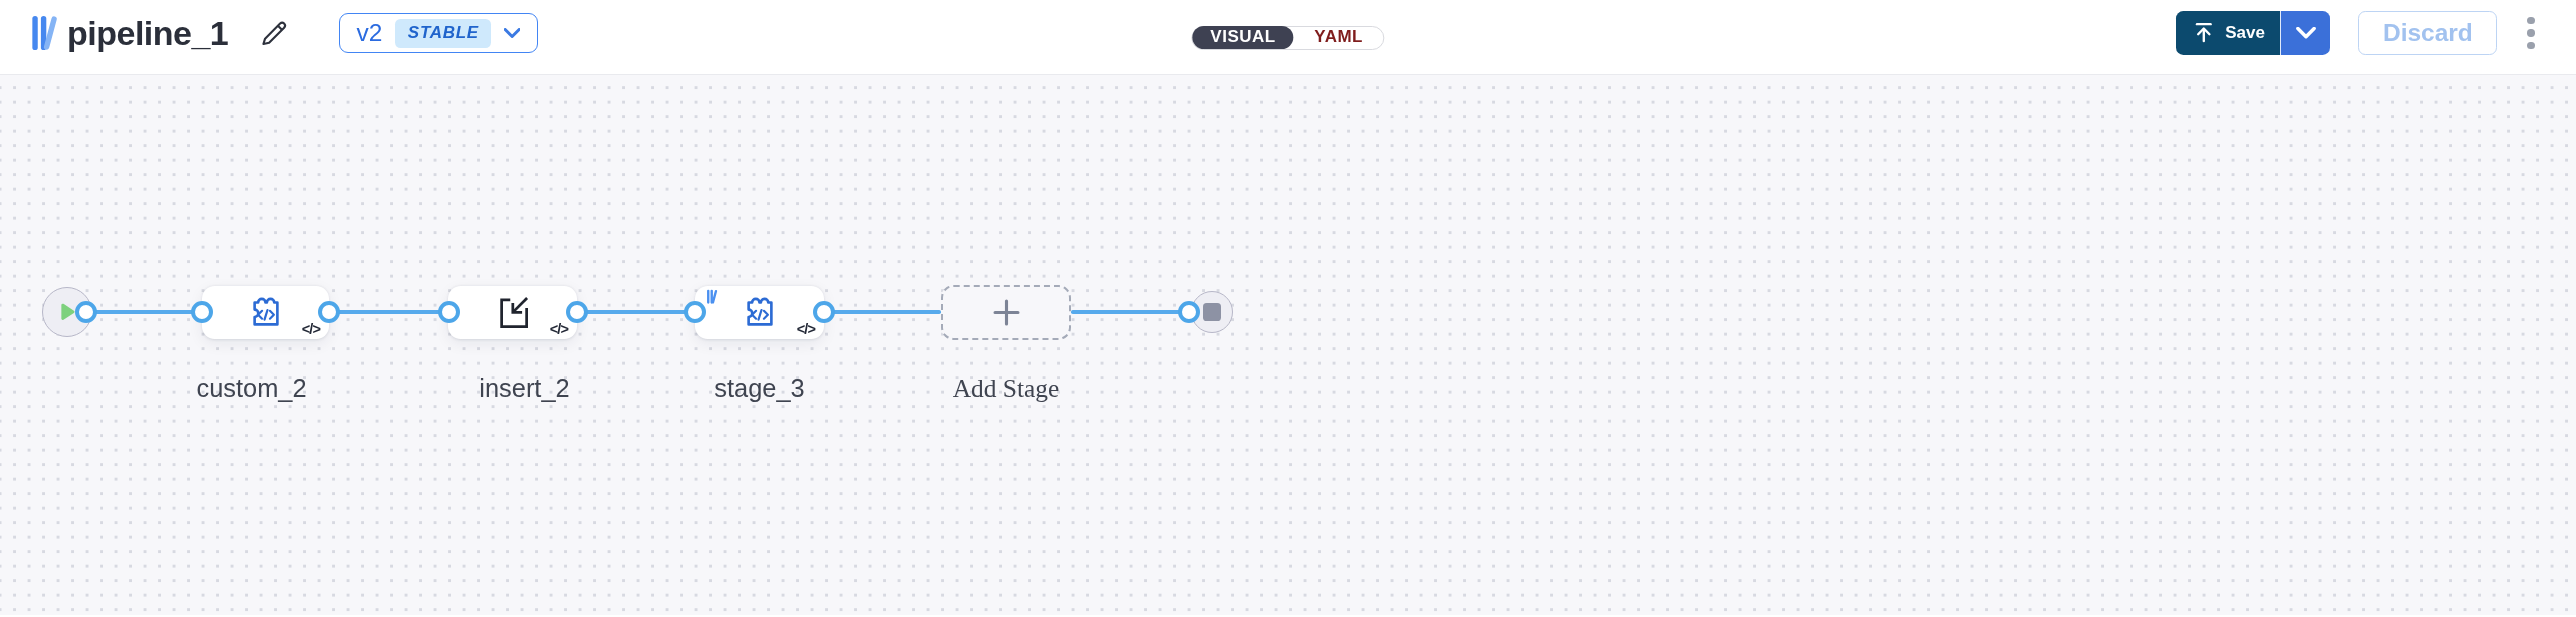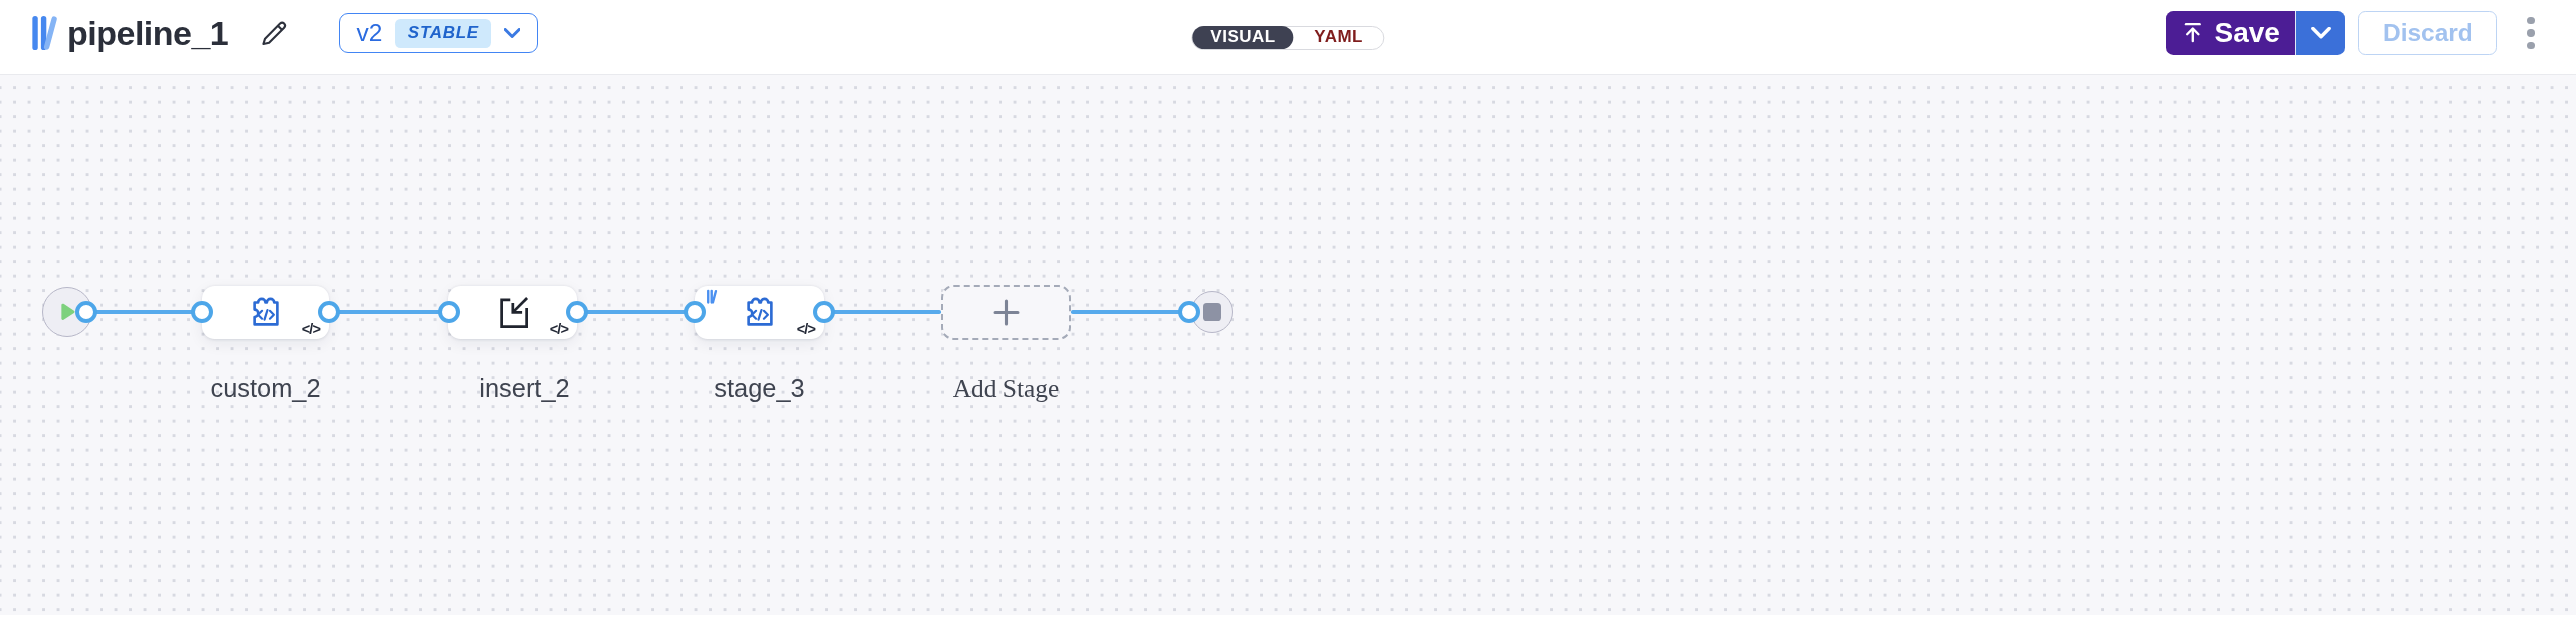--- a/index.html
+++ b/index.html
@@ -39,30 +39,30 @@
     font-size:17px; font-weight:700; letter-spacing:0.5px; border-radius:12.7px;
     padding:0 18px; cursor:pointer; border:none; background:transparent; color:#7f1d1d;
     font-family:"Liberation Sans", sans-serif;
   }
   .seg.active { background:#3e4152; color:#ffffff; }
 
   .actions { margin-left:auto; display:flex; align-items:center; }
   .save-split { display:flex; height:44px; }
   .save-main {
     display:flex; align-items:center; gap:10px; padding:0 15.4px;
-    background:#4c1d95; border:none; border-radius:7.3px 0 0 7.3px;
-    color:#fff; font-size:28px; font-weight:700; cursor:pointer;
+    background:#0c4a6e; border:none; border-radius:7.3px 0 0 7.3px;
+    color:#fff; font-size:17px; font-weight:700; cursor:pointer;
     font-family:"Liberation Sans", sans-serif;
   }
   .save-caret {
     width:50px; background:#3b70d9; border:none; border-left:1.8px solid rgba(255,255,255,0.85);
     border-radius:0 7.3px 7.3px 0; display:flex; align-items:center; justify-content:center; cursor:pointer;
   }
   .discard-btn {
-    margin-left:13px; height:44px; padding:0 23.6px; background:#fff;
+    margin-left:28px; height:44px; padding:0 23.6px; background:#fff;
     border:1.8px solid #bdd4f4; border-radius:7.3px;
     color:#a2c2ef; font-size:24.5px; font-weight:700; cursor:pointer;
     font-family:"Liberation Sans", sans-serif;
   }
   .kebab { margin-left:24.5px; background:none; border:none; cursor:pointer;
     display:flex; flex-direction:column; gap:5.4px; padding:5.4px; }
   .kebab i { width:7.3px; height:7.3px; border-radius:50%; background:#9aa0ac; }
 
   
   .canvas {
@@ -217,20 +217,20 @@
 
     <div class="port" style="left:75px;"></div>
     <div class="port" style="left:191px;"></div>
     <div class="port" style="left:318px;"></div>
     <div class="port" style="left:438px;"></div>
     <div class="port" style="left:566px;"></div>
     <div class="port" style="left:684px;"></div>
     <div class="port" style="left:813px;"></div>
     <div class="port" style="left:1178px;"></div>
 
-    <div class="node-label" style="left:202px; width:127px;">custom_2</div>
+    <div class="node-label" style="left:188px; width:127px;">custom_2</div>
     <div class="node-label" style="left:460px; width:129px;">insert_2</div>
     <div class="node-label" style="left:695px; width:129px;">stage_3</div>
     <div class="node-label" style="left:941px; width:130px;font-family:Liberation Serif, serif;">Add Stage</div>
 
   </div>
 </div>
 
 
 </body></html>

